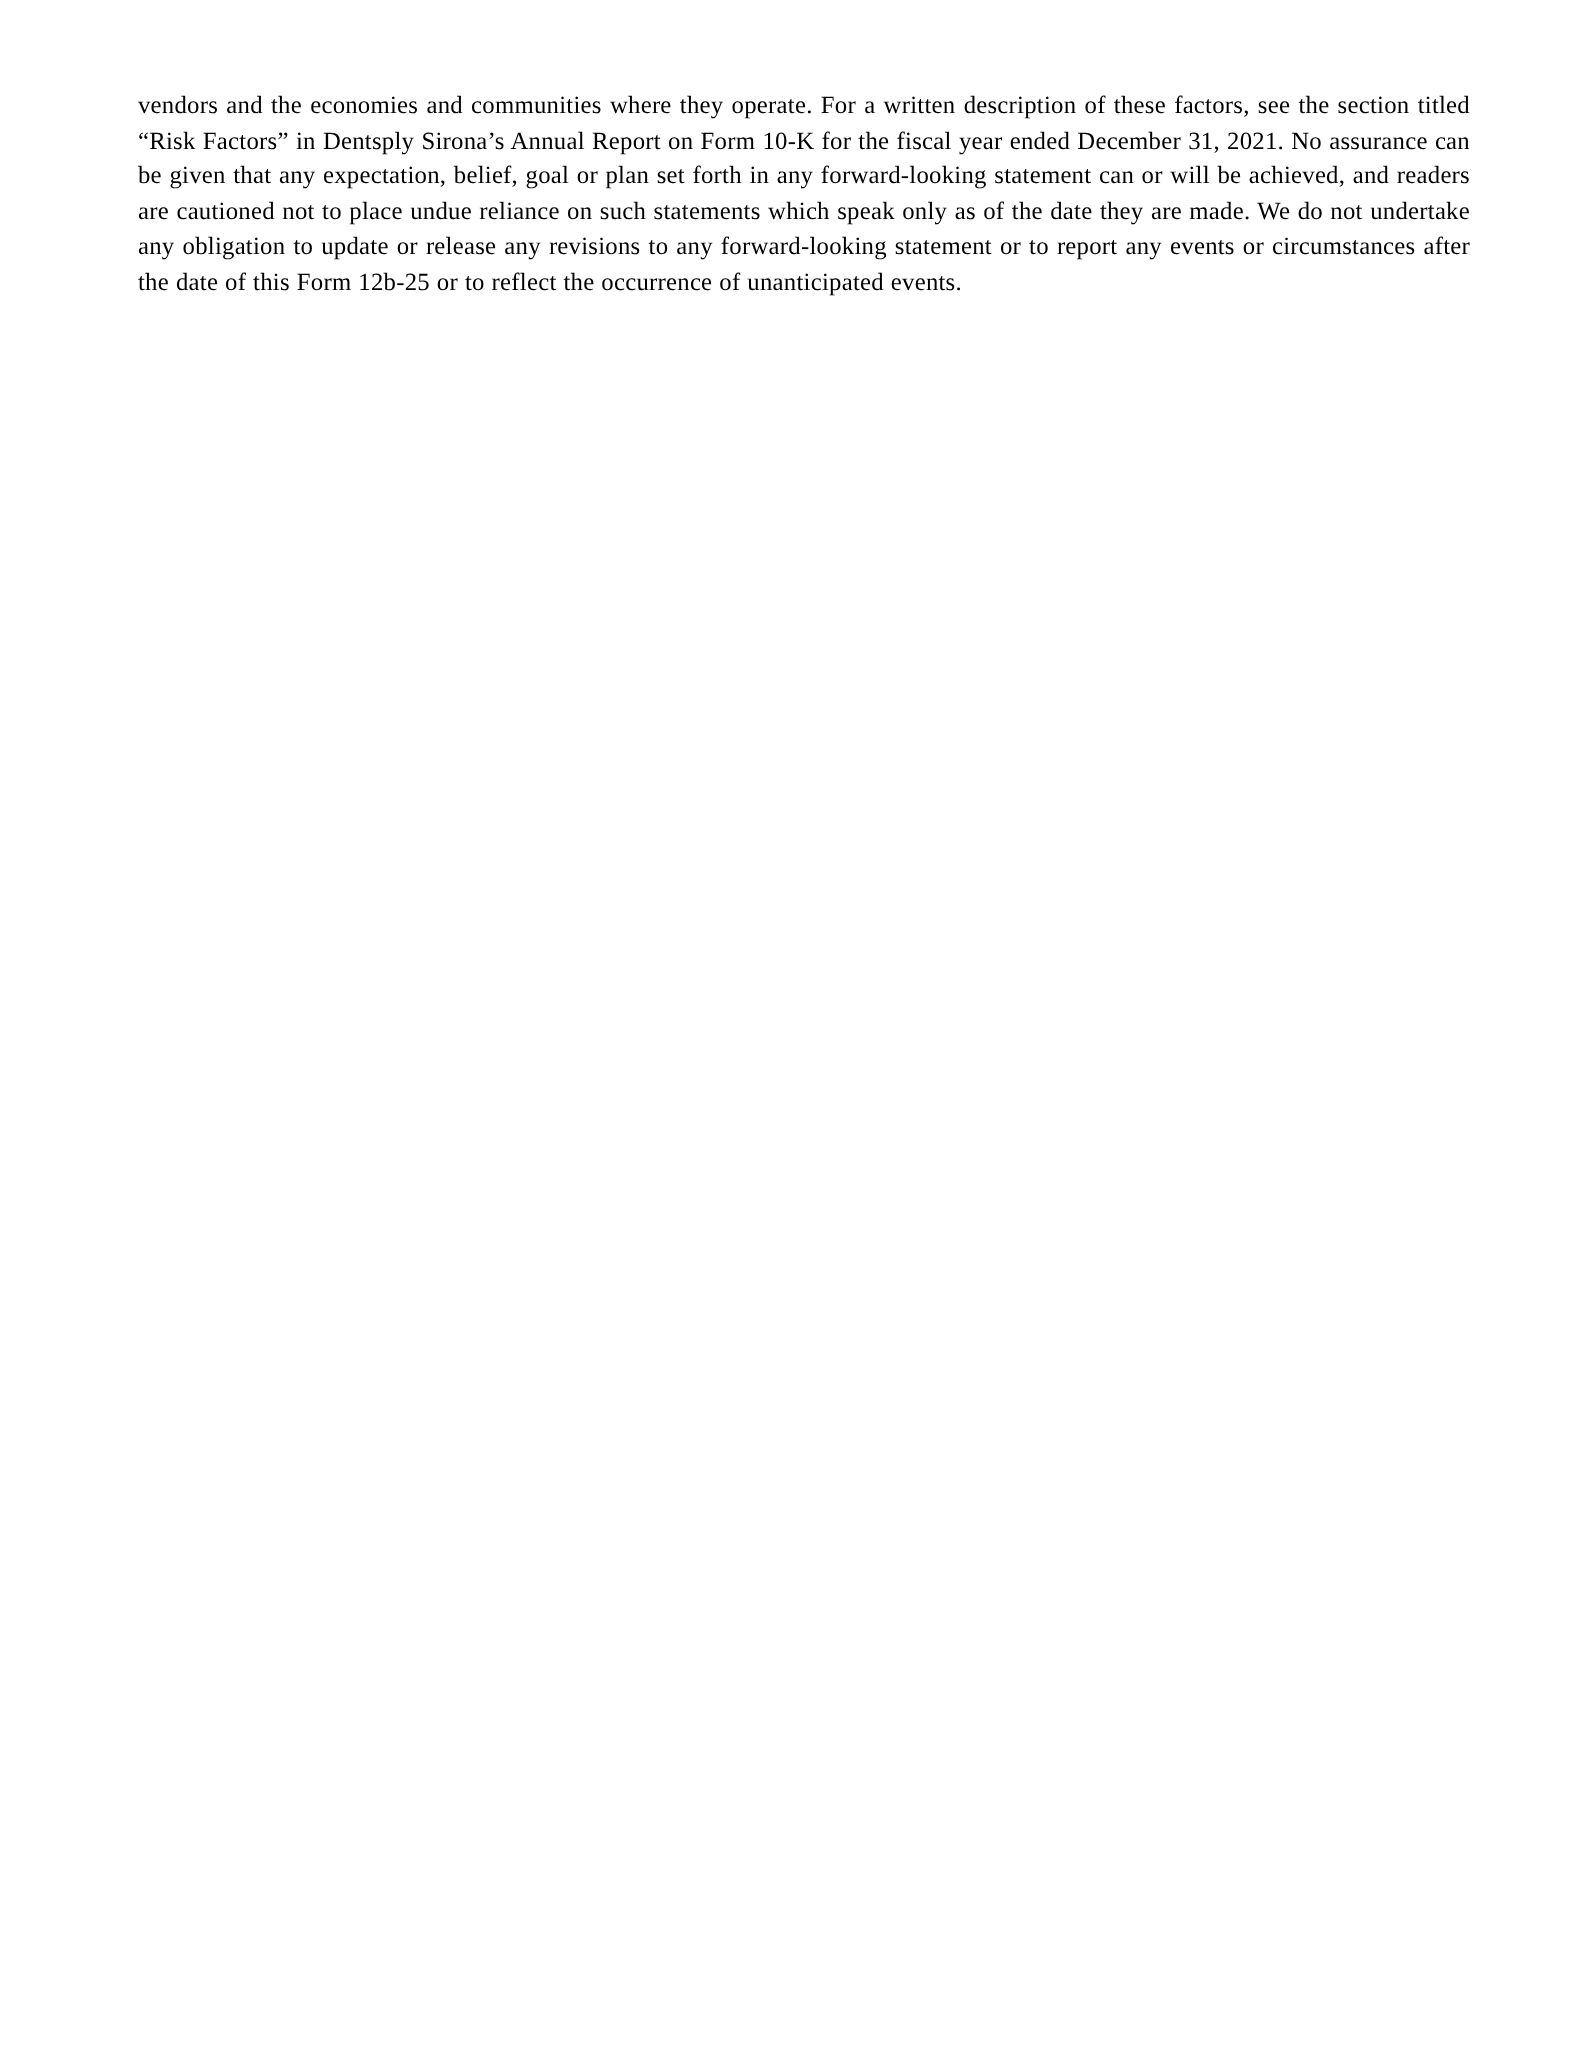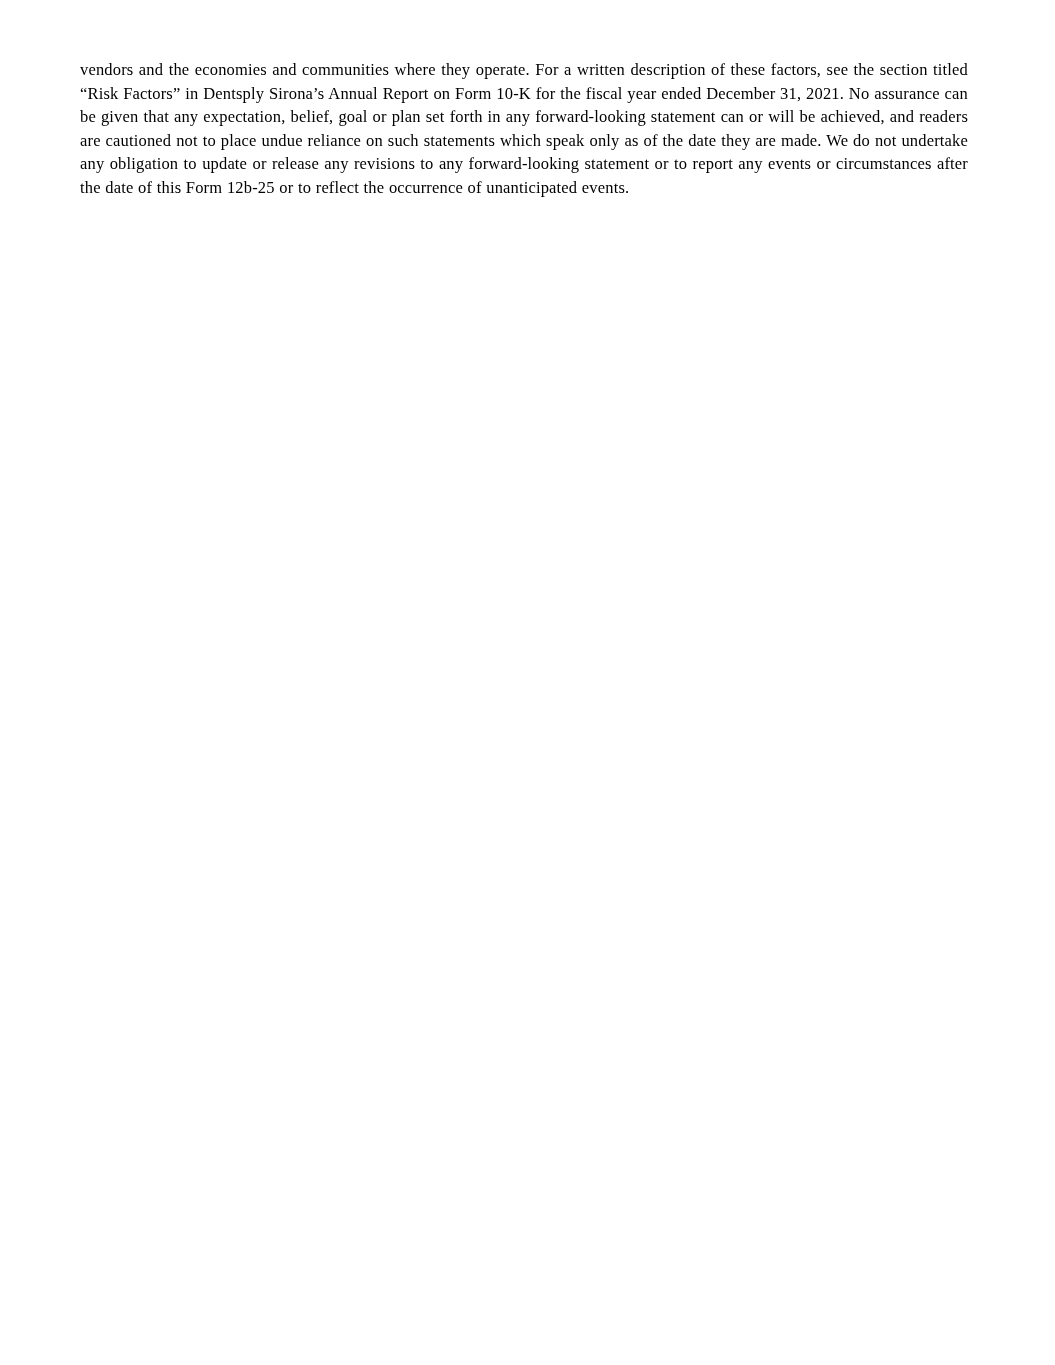--- a/index.html
+++ b/index.html
@@ -16,21 +16,21 @@
   }
   .page {
     position: relative;
     width: 1055px;
     height: 1365px;
     background: #ffffff;
     box-sizing: border-box;
   }
   .content {
     position: absolute;
-    left: 80px;
+    left: 92px;
     top: 58px;
     width: 888px;
   }
   .body-paragraph {
     margin: 0;
     font-size: 16.5px;
     line-height: 23.5px;
     text-align: justify;
     text-justify: inter-word;
     color: #000000;

